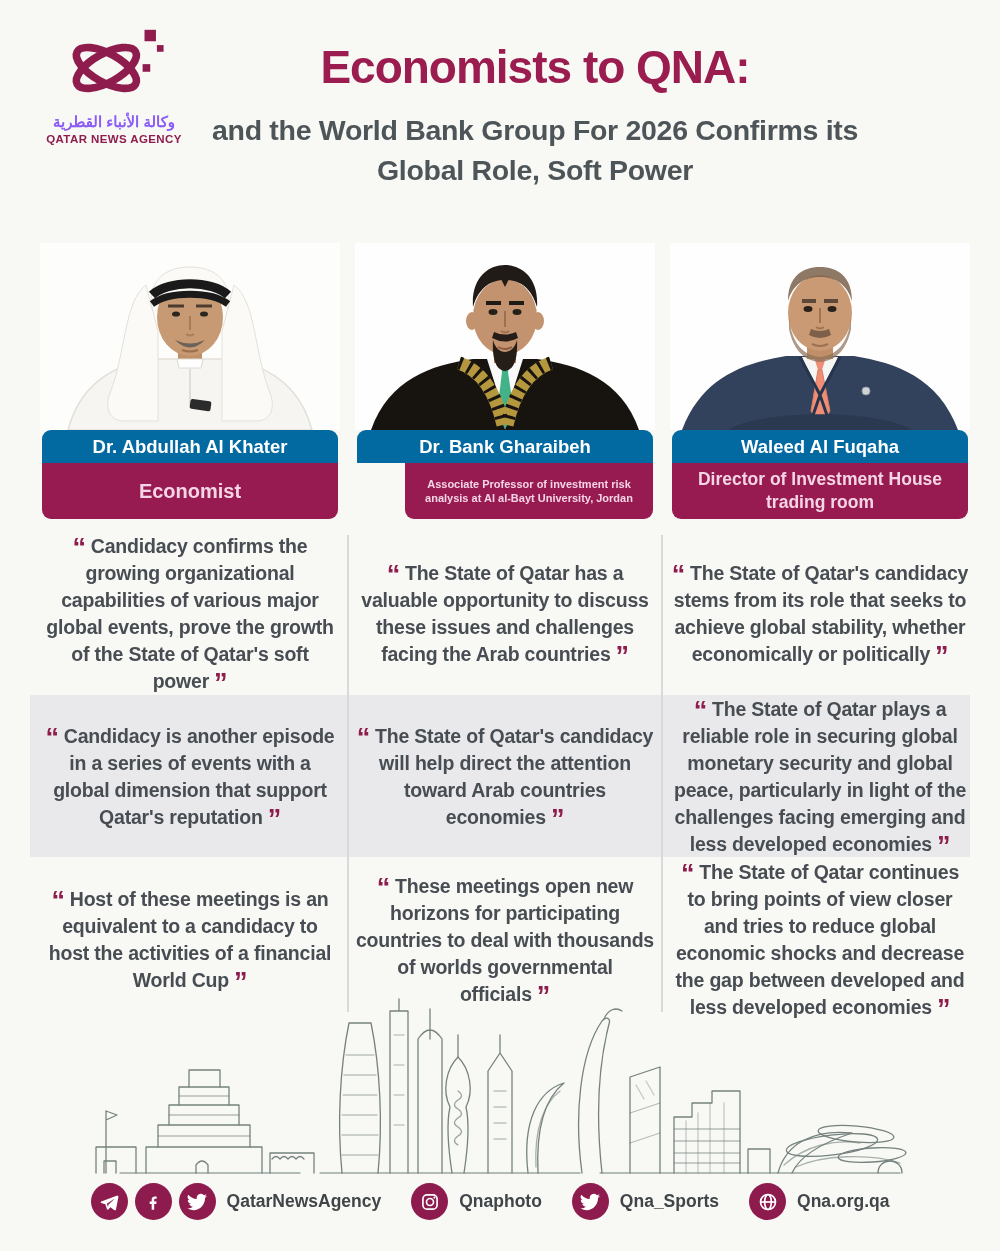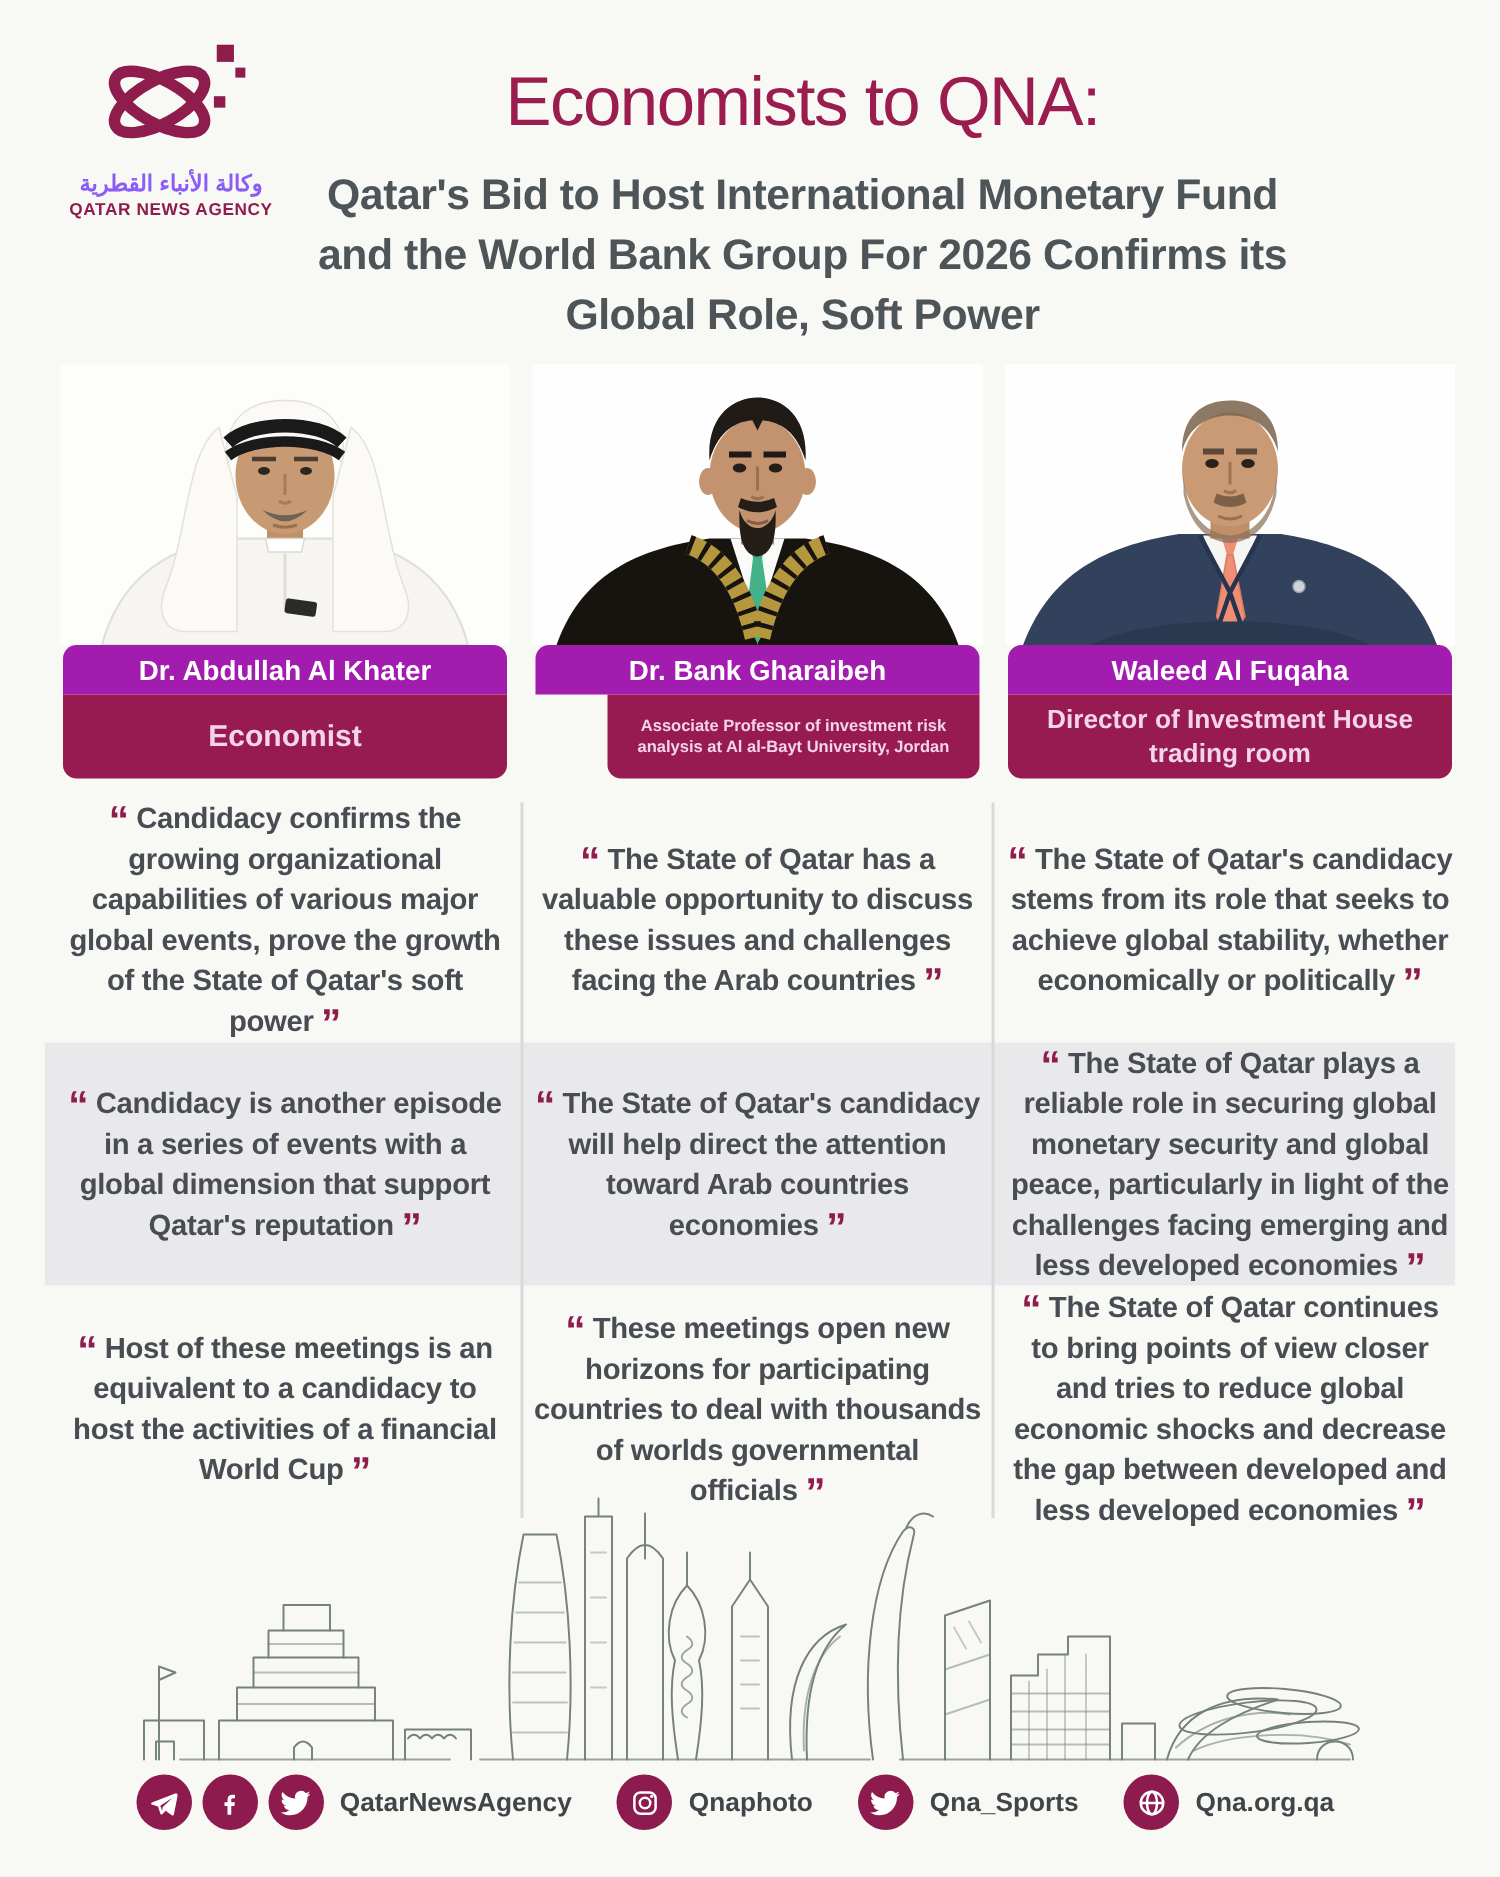--- a/index.html
+++ b/index.html
@@ -4,32 +4,32 @@
 <style>
   html,body{margin:0;padding:0;}
   body{font-family:"Liberation Sans",sans-serif;background:#eceff0;}
   #page{position:relative;width:1000px;height:1251px;background:#f8f8f5;overflow:hidden;margin:0 auto;}
 
   
   #logo{position:absolute;left:44px;top:26px;width:140px;text-align:center;}
   #logo .ar{font-size:15px;font-weight:bold;color:#8b5cf6;margin-top:2px;line-height:1.1;}
   #logo .en{font-size:11.5px;font-weight:bold;color:#8e1d4e;letter-spacing:.4px;margin-top:2px;}
   #head{position:absolute;left:170px;top:40px;width:730px;text-align:center;}
-  #head h1{margin:0;font-size:46px;font-weight:normal;color:#9b1c4f;letter-spacing:-1px;}
+  #head h1{margin:0;font-size:46px;font-weight:bold;color:#9b1c4f;letter-spacing:-1px;}
   #head .sub{margin-top:16px;font-size:28.5px;font-weight:bold;color:#4d5559;line-height:40px;letter-spacing:-.3px;}
 
   
   .grayband{position:absolute;left:30px;top:695px;width:940px;height:162px;background:#e9e9eb;}
   .vsep{position:absolute;top:535px;height:477px;width:2px;background:#d9d9da;}
 
   
   .col{position:absolute;top:243px;width:300px;height:772px;}
   .photo{position:absolute;top:0;left:0;width:300px;height:187px;background:#fdfdfc;}
   .photo svg{display:block;}
-  .namebar{position:absolute;top:187px;left:2px;right:2px;height:33px;background:#a21caf;
+  .namebar{position:absolute;top:187px;left:2px;right:2px;height:33px;background:#0369a1;
            border-radius:9px 9px 0 0;color:#fff;font-weight:bold;font-size:18.5px;
            display:flex;align-items:center;justify-content:center;}
   .rolebar{position:absolute;top:220px;left:2px;right:2px;height:56px;background:#971b51;
            border-radius:0 0 9px 9px;color:#f4d5e5;font-weight:bold;text-align:center;
            display:flex;align-items:center;justify-content:center;line-height:1.3;padding:0 8px;box-sizing:border-box;}
   .role-lg{font-size:20px;}
   .role-sm{font-size:11px;margin-left:48px;}
   .role-md{font-size:17.5px;}
 
   .quote{position:absolute;left:0;width:300px;display:flex;align-items:center;justify-content:center;}
@@ -69,21 +69,20 @@
         <rect x="90" y="40" width="8" height="8"></rect>
       </g>
     </svg>
     <div class="ar">وكالة الأنباء القطرية</div>
     <div class="en">QATAR NEWS AGENCY</div>
   </div>
 
   <div id="head">
     <h1>Economists to QNA:</h1>
     <div class="sub">
-      <div>Qatar's Bid to Host International Monetary Fund</div>
       <div>and the World Bank Group For 2026 Confirms its</div>
       <div>Global Role, Soft Power</div>
     </div>
   </div>
 
   <div class="grayband"></div>
   <div class="vsep" style="left:347px"></div>
   <div class="vsep" style="left:661px"></div>
 
   <div class="col" style="left:40px">

